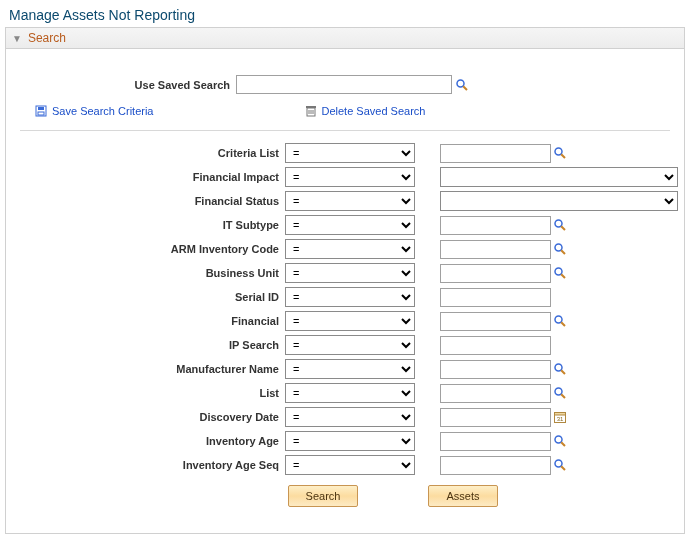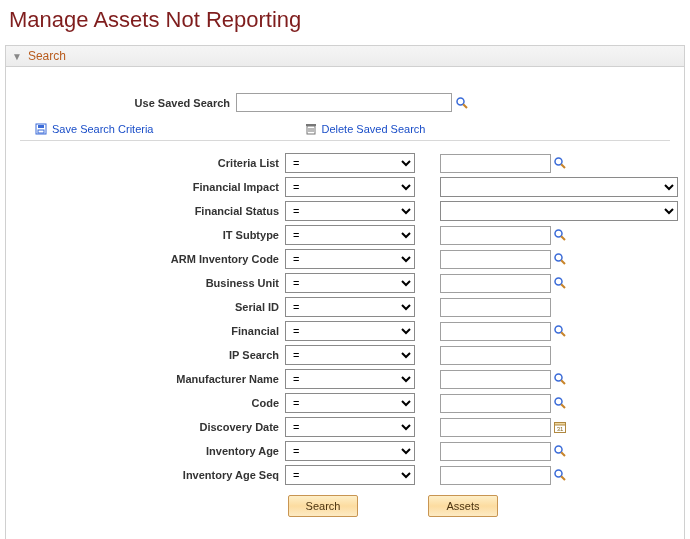--- a/index.html
+++ b/index.html
@@ -4,24 +4,24 @@
 <style>
   body {
     margin: 0;
     padding: 5px;
     font-family: Arial, sans-serif;
     font-size: 11px;
     background: #fff;
     color: #333;
   }
   .page-title {
-    color: #7f1d1d;
-    font-size: 22px;
+    color: #0c4a6e;
+    font-size: 14px;
     font-weight: normal;
-    margin: 2px 0 12px 4px;
+    margin: 2px 0 4px 4px;
   }
   .panel {
     border: 1px solid #d0d0d0;
   }
   .panel-header {
     background: linear-gradient(#f5f5f5, #ececec);
     border-bottom: 1px solid #d0d0d0;
     padding: 3px 6px;
     display: flex;
     align-items: center;
@@ -62,21 +62,21 @@
     height: 14px;
     margin-left: 3px;
     display: inline-flex;
     align-items: center;
     justify-content: center;
   }
   .mag-icon svg { display:block; }
   .actions-row {
     display: flex;
     align-items: center;
-    margin-bottom: 4px;
+    margin-bottom: 12px;
     padding-left: 14px;
   }
   .link {
     color: #1a4ec8;
     text-decoration: none;
     font-size: 11px;
   }
   .action-item { display:flex; align-items:center; gap:4px; }
   .spacer-big { width: 150px; }
   .divider {
@@ -277,21 +277,21 @@
         <div></div>
         <div><input type="text" class="val" style=""></div>
         <div class="icon-cell">
           <span class="mag-icon">
             <svg width="14" height="14" viewBox="0 0 14 14">
               <circle cx="5.5" cy="5.5" r="3.5" fill="none" stroke="#3a6bd8" stroke-width="1.5"></circle>
               <line x1="8.2" y1="8.2" x2="12" y2="12" stroke="#c8842a" stroke-width="2"></line>
             </svg>
           </span>
         </div>
-        <div class="criteria-label">Code</div>
+        <div class="criteria-label">List</div>
         <div><select class="op"><option>=</option></select></div>
         <div></div>
         <div><input type="text" class="val" style=""></div>
         <div class="icon-cell">
           <span class="mag-icon">
             <svg width="14" height="14" viewBox="0 0 14 14">
               <circle cx="5.5" cy="5.5" r="3.5" fill="none" stroke="#3a6bd8" stroke-width="1.5"></circle>
               <line x1="8.2" y1="8.2" x2="12" y2="12" stroke="#c8842a" stroke-width="2"></line>
             </svg>
           </span>

